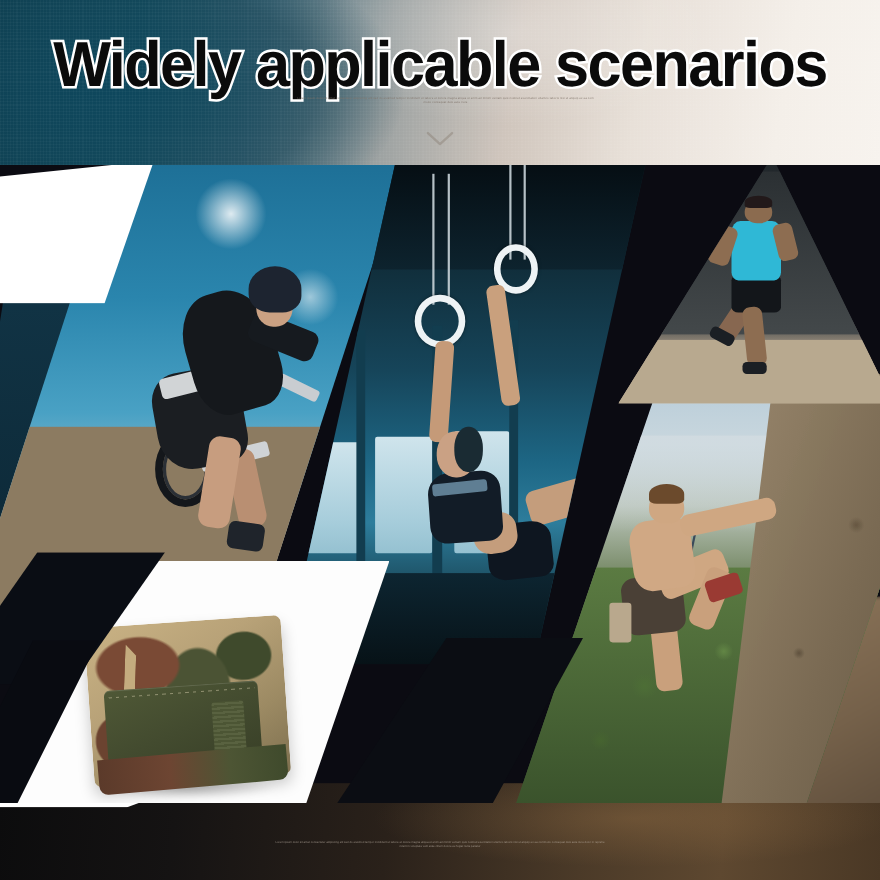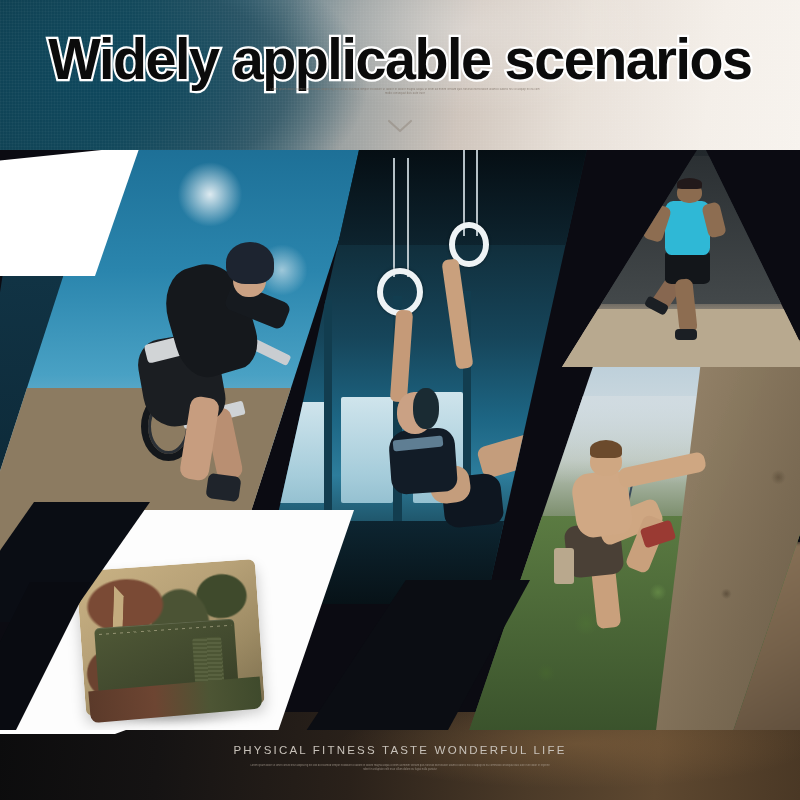--- a/index.html
+++ b/index.html
@@ -503,17 +503,16 @@
           <div class="pouch-strap"></div>
           <div class="pouch-edge"></div>
         </div>
       </div>
     </div>
 
   </div>
 
   <div class="footer">
     <div class="footer-white-notch"></div>
-    <div class="footer-caption">PHYSICAL FITNESS TASTE WONDERFUL LIFE</div>
     <div class="footer-micro">Lorem ipsum dolor sit amet consectetur adipiscing elit sed do eiusmod tempor incididunt ut labore et dolore magna aliqua ut enim ad minim veniam quis nostrud exercitation ullamco laboris nisi ut aliquip ex ea commodo consequat duis aute irure dolor in reprehenderit in voluptate velit esse cillum dolore eu fugiat nulla pariatur</div>
   </div>
 
 </div>
 
 </body></html>

